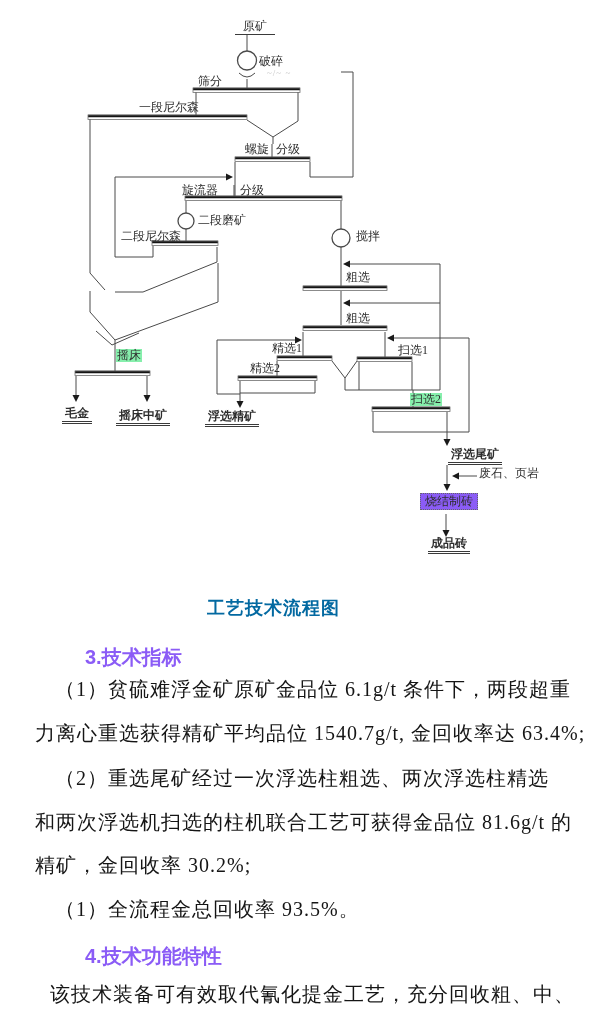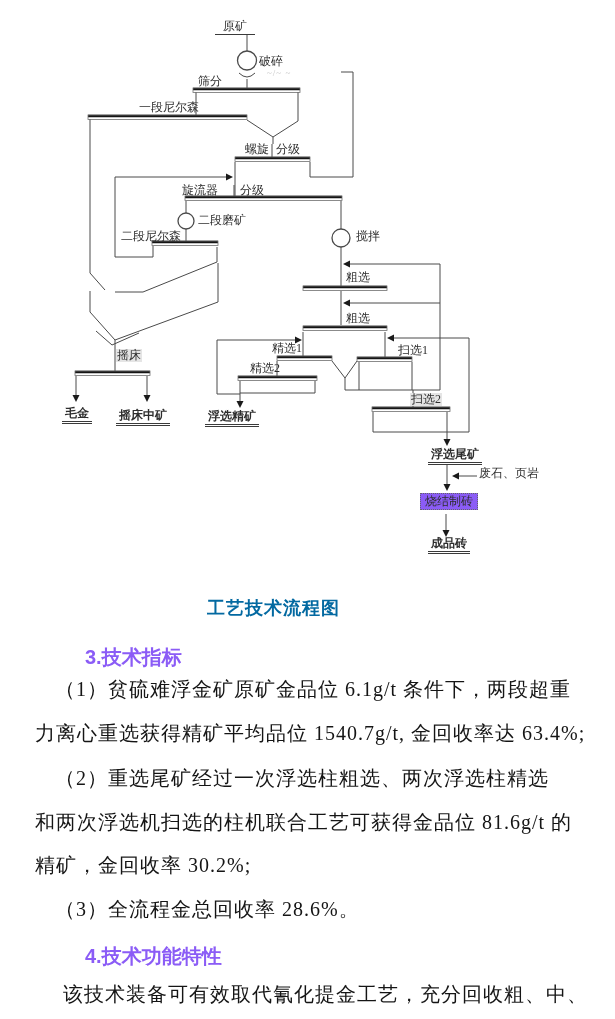--- a/index.html
+++ b/index.html
@@ -6,24 +6,24 @@
   body{
     width:615px;height:1019px;background:#ffffff;position:relative;
     font-family:"Liberation Serif","DejaVu Serif",serif;color:#1b1b1b;overflow:hidden;
   }
   #flowchart{position:absolute;left:0;top:0;width:615px;height:575px;}
   #flowchart svg{position:absolute;left:0;top:0;}
   .fl{
     position:absolute;font-size:12px;line-height:13px;color:#2e2e2e;white-space:nowrap;
     font-family:"Liberation Serif","DejaVu Serif",serif;
   }
-  .u1{border-bottom:1px solid #3a3a3a;padding:0 8px 1px 8px;}
+  .u1{border-bottom:1px solid #3a3a3a;padding:0 8px 1px 8px;margin-left:20px;}
   .u2{border-bottom:3px double #3a3a3a;padding:0 3px 1px 3px;font-weight:bold;}
   .boxed{border:1px dotted #666;padding:1px 4px;background:#8b5cf6;}
-  .wbg{background:#e5e5e5;padding:0 1px;}
+  .wbg{background:#86efac;padding:0 1px;}
   .faint{color:#c6c6c6;font-size:9px;letter-spacing:1px;filter:blur(0.4px);}
   .tl{
     position:absolute;font-size:20px;line-height:24px;letter-spacing:1px;white-space:nowrap;color:#151515;
   }
   .caption{
     position:absolute;font-family:"Liberation Sans","DejaVu Sans",sans-serif;
     font-weight:bold;font-size:18px;color:#0369a1;letter-spacing:1px;white-space:nowrap;
   }
   .heading{
     position:absolute;font-family:"Liberation Sans","DejaVu Sans",sans-serif;
@@ -192,34 +192,34 @@
       <span class="fl" style="left: 346px; top: 271px;">粗选</span>
       <span class="fl" style="left: 346px; top: 312px;">粗选</span>
       <span class="fl" style="left: 272px; top: 342px;">精选1</span>
       <span class="fl" style="left: 398px; top: 344px;">扫选1</span>
       <span class="fl" style="left: 242px; top: 362px; margin-left: 8px;">精选2</span>
       <span class="fl wbg" style="left: 410px; top: 393px;">扫选2</span>
       <span class="fl wbg" style="left: 116px; top: 349px;">摇床</span>
       <span class="fl u2" style="left: 62px; top: 407px;">毛金</span>
       <span class="fl u2" style="left: 116px; top: 409px;">摇床中矿</span>
       <span class="fl u2" style="left: 205px; top: 410px;">浮选精矿</span>
-      <span class="fl u2" style="left: 428px; top: 448px;">浮选尾矿</span>
+      <span class="fl u2" style="left: 448px; top: 448px;">浮选尾矿</span>
       <span class="fl" style="left: 479px; top: 467px;">废石、页岩</span>
       <span class="fl boxed" style="left: 420px; top: 493px;">烧结制砖</span>
       <span class="fl u2" style="left: 428px; top: 537px;">成品砖</span>
     </div>
 </div>
 
 <div class="caption" style="left:207px;top:596px;">工艺技术流程图</div>
 
 <div class="heading" style="left:52px;top:644px;">3.技术指标</div>
 
 <div id="text-lines">
     <span class="tl" style="left: 55px; top: 677px;">（1）贫硫难浮金矿原矿金品位 6.1g/t 条件下，两段超重</span>
     <span class="tl" style="left: 35px; top: 721px;">力离心重选获得精矿平均品位 1540.7g/t, 金回收率达 63.4%;</span>
     <span class="tl" style="left: 55px; top: 766px;">（2）重选尾矿经过一次浮选柱粗选、两次浮选柱精选</span>
     <span class="tl" style="left: 35px; top: 810px;">和两次浮选机扫选的柱机联合工艺可获得金品位 81.6g/t 的</span>
     <span class="tl" style="left: 35px; top: 853px;">精矿，金回收率 30.2%;</span>
-    <span class="tl" style="left: 55px; top: 897px;">（3）全流程金总回收率 28.6%。</span>
-    <span class="tl" style="left: 50px; top: 982px; margin-left: 13px;">该技术装备可有效取代氰化提金工艺，充分回收粗、中、</span>
+    <span class="tl" style="left: 55px; top: 897px;">（1）全流程金总回收率 93.5%。</span>
+    <span class="tl" style="left: 50px; top: 982px;">该技术装备可有效取代氰化提金工艺，充分回收粗、中、</span>
   </div>
 
 <div class="heading" style="left:52px;top:943px;text-align:right;">4.技术功能特性</div>
 
 </body></html>

